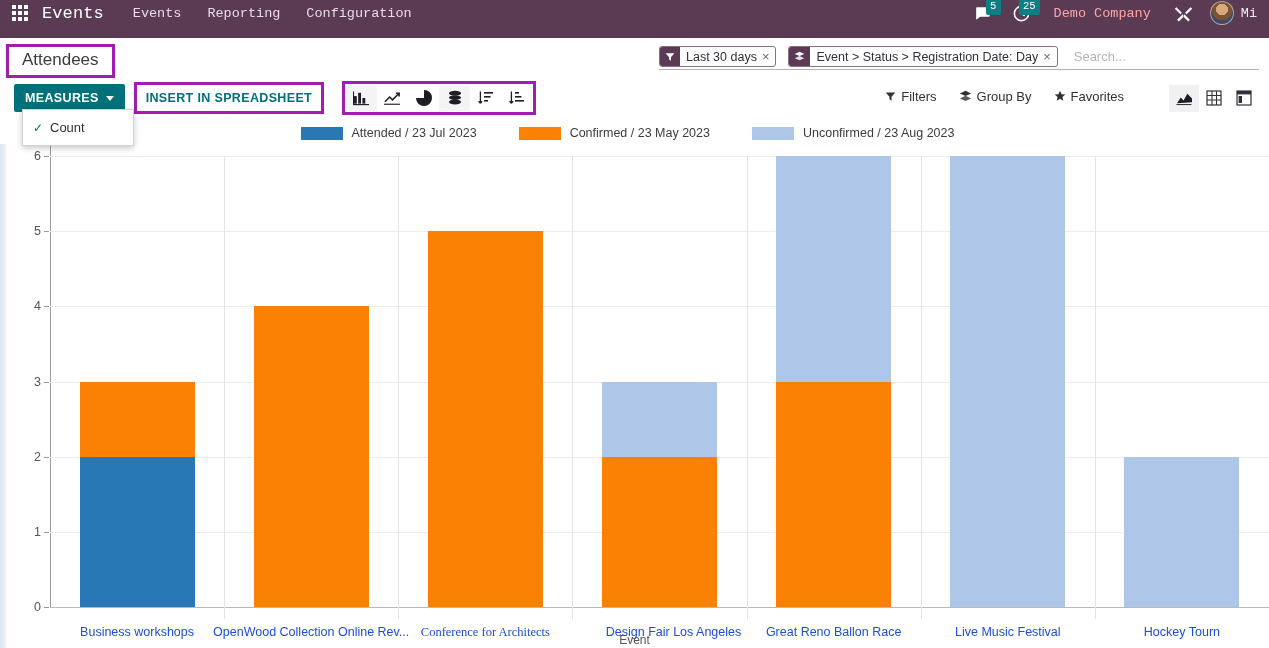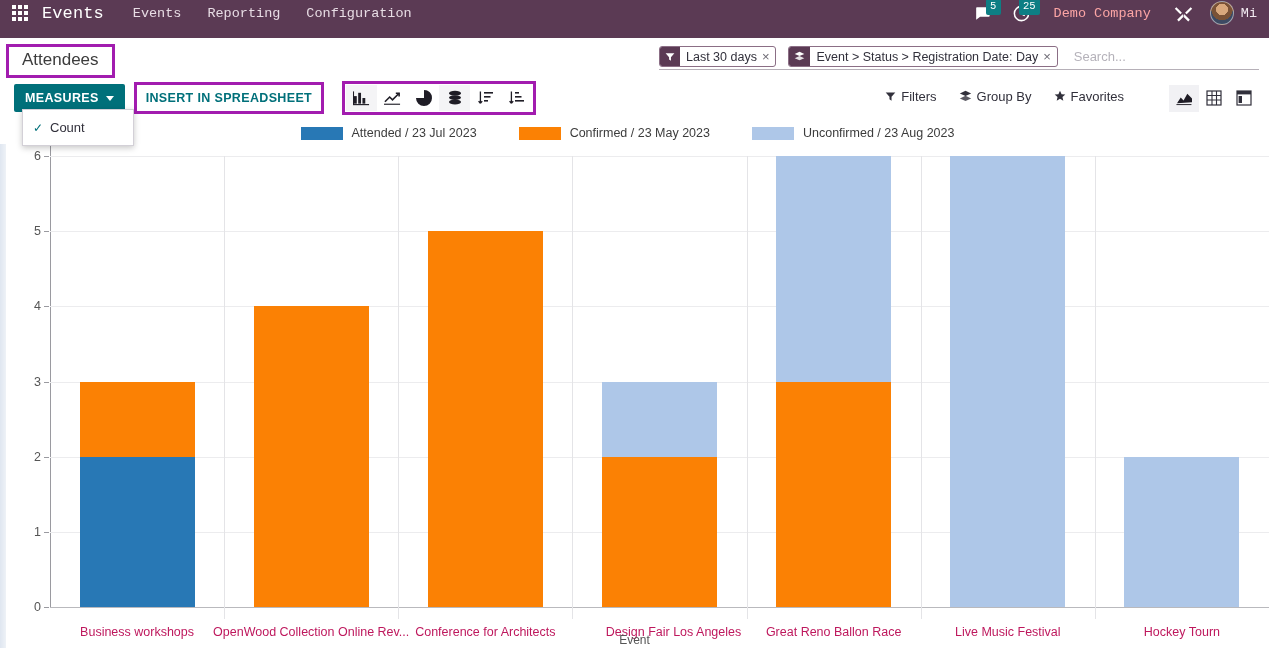--- a/index.html
+++ b/index.html
@@ -196,21 +196,21 @@
     border-left: 1px solid #9a9aa0;
   }
   .vsep {
     position: absolute; top: 0; bottom: -12px;
     border-left: 1px solid #e4e4e7;
   }
   .bar-group { position: absolute; bottom: 0; }
   .seg { position: absolute; left: 0; right: 0; }
   .xlabel {
     position: absolute; top: calc(100% + 18px);
-    font-size: 12.5px; color: #be185d; text-align: center;
+    font-size: 12.5px; color: #1d4ed8; text-align: center;
     white-space: nowrap; transform: translateX(-50%);
   }
   .axis-title {
     position: absolute; bottom: 2px; left: 50%;
     transform: translateX(-50%);
     font-size: 12px; color: #555;
   }
   .scroll-hint {
     position: absolute; left: 0; top: 0; bottom: 0; width: 6px;
     background: linear-gradient(90deg,#dfe6f0,#eef2f7);
@@ -461,21 +461,21 @@
         <div class="xlabel" style="left: 7.14286%;">Business workshops</div>
         <div class="vsep" style="left: 14.2857%;"></div>
         <div class="bar-group" style="left: 16.7143%; width: 9.42857%; height: 66.6667%;">
           <div class="seg" style="background: rgb(251, 129, 4); bottom: 0%; height: 100%;"></div>
         </div>
         <div class="xlabel" style="left: 21.4286%;">OpenWood Collection Online Rev...</div>
         <div class="vsep" style="left: 28.5714%;"></div>
         <div class="bar-group" style="left: 31%; width: 9.42857%; height: 83.3333%;">
           <div class="seg" style="background: rgb(251, 129, 4); bottom: 0%; height: 100%;"></div>
         </div>
-        <div class="xlabel" style="left: 35.7143%;">Conference for Architects</div>
+        <div class="xlabel" style="left: 35.7143%; font-family: Liberation Serif, serif;">Conference for Architects</div>
         <div class="vsep" style="left: 42.8571%;"></div>
         <div class="bar-group" style="left: 45.2857%; width: 9.42857%; height: 50%;">
           <div class="seg" style="background: rgb(251, 129, 4); bottom: 0%; height: 66.6667%;"></div>
           <div class="seg" style="background: rgb(174, 199, 232); bottom: 66.6667%; height: 33.3333%;"></div>
         </div>
         <div class="xlabel" style="left: 50%; padding-left: 28px;">Design Fair Los Angeles</div>
         <div class="vsep" style="left: 57.1429%;"></div>
         <div class="bar-group" style="left: 59.5714%; width: 9.42857%; height: 100%;">
           <div class="seg" style="background: rgb(251, 129, 4); bottom: 0%; height: 50%;"></div>
           <div class="seg" style="background: rgb(174, 199, 232); bottom: 50%; height: 50%;"></div>

